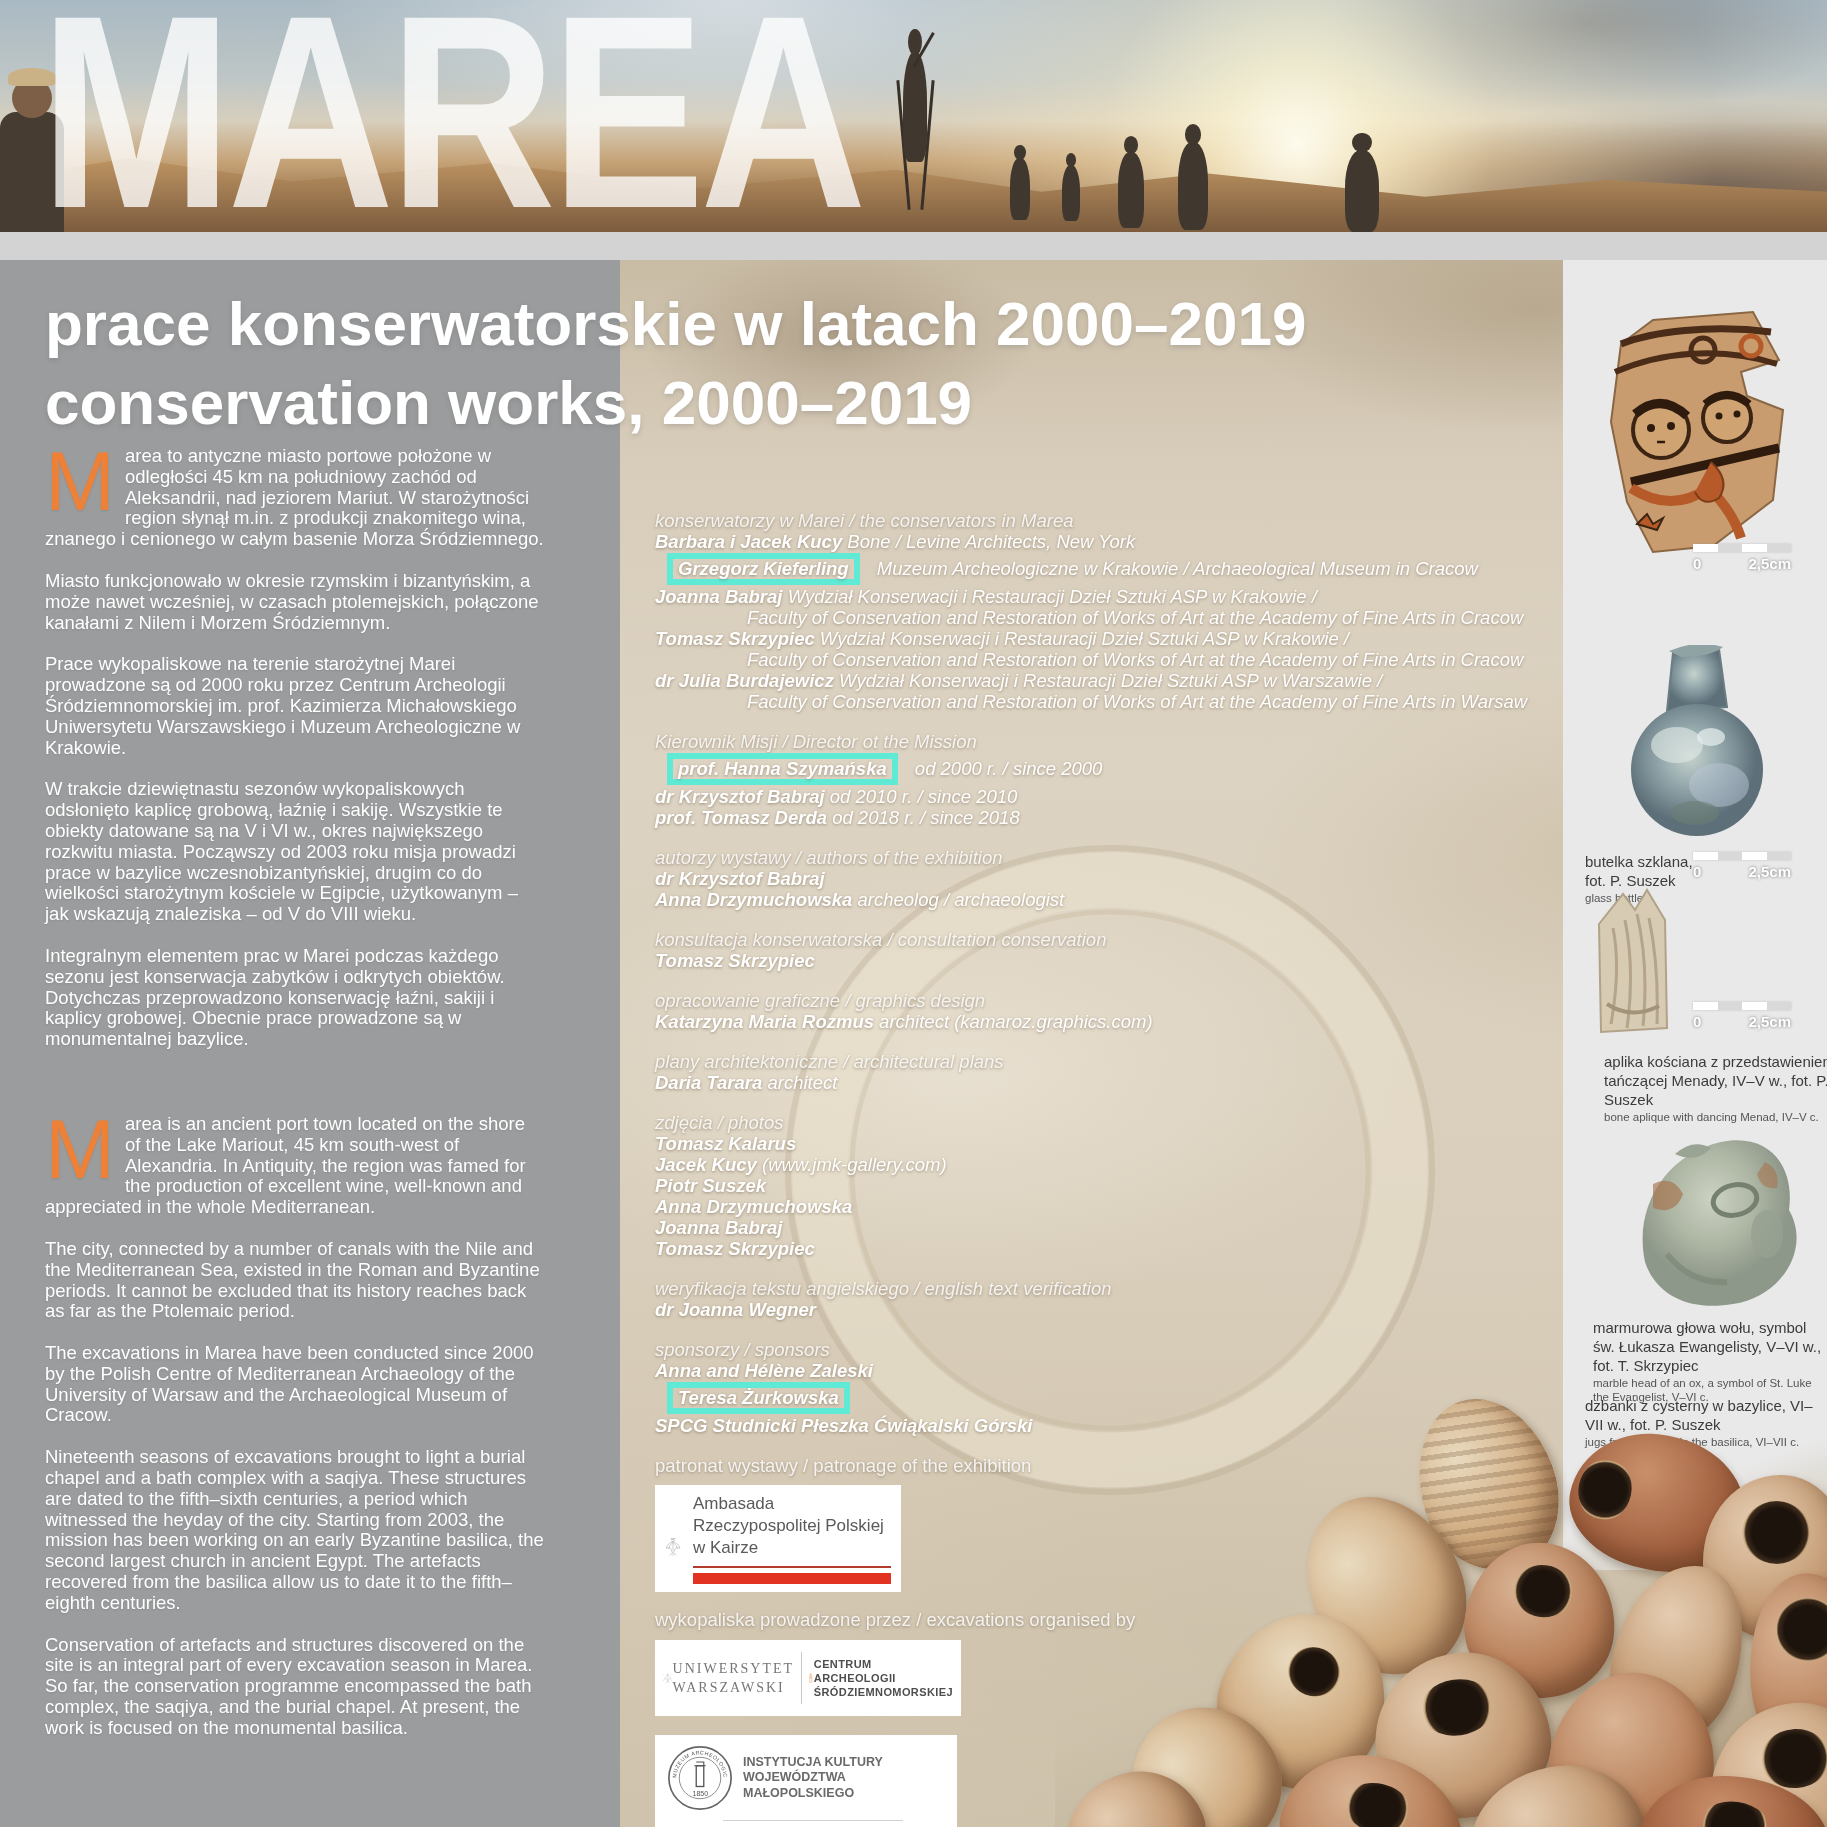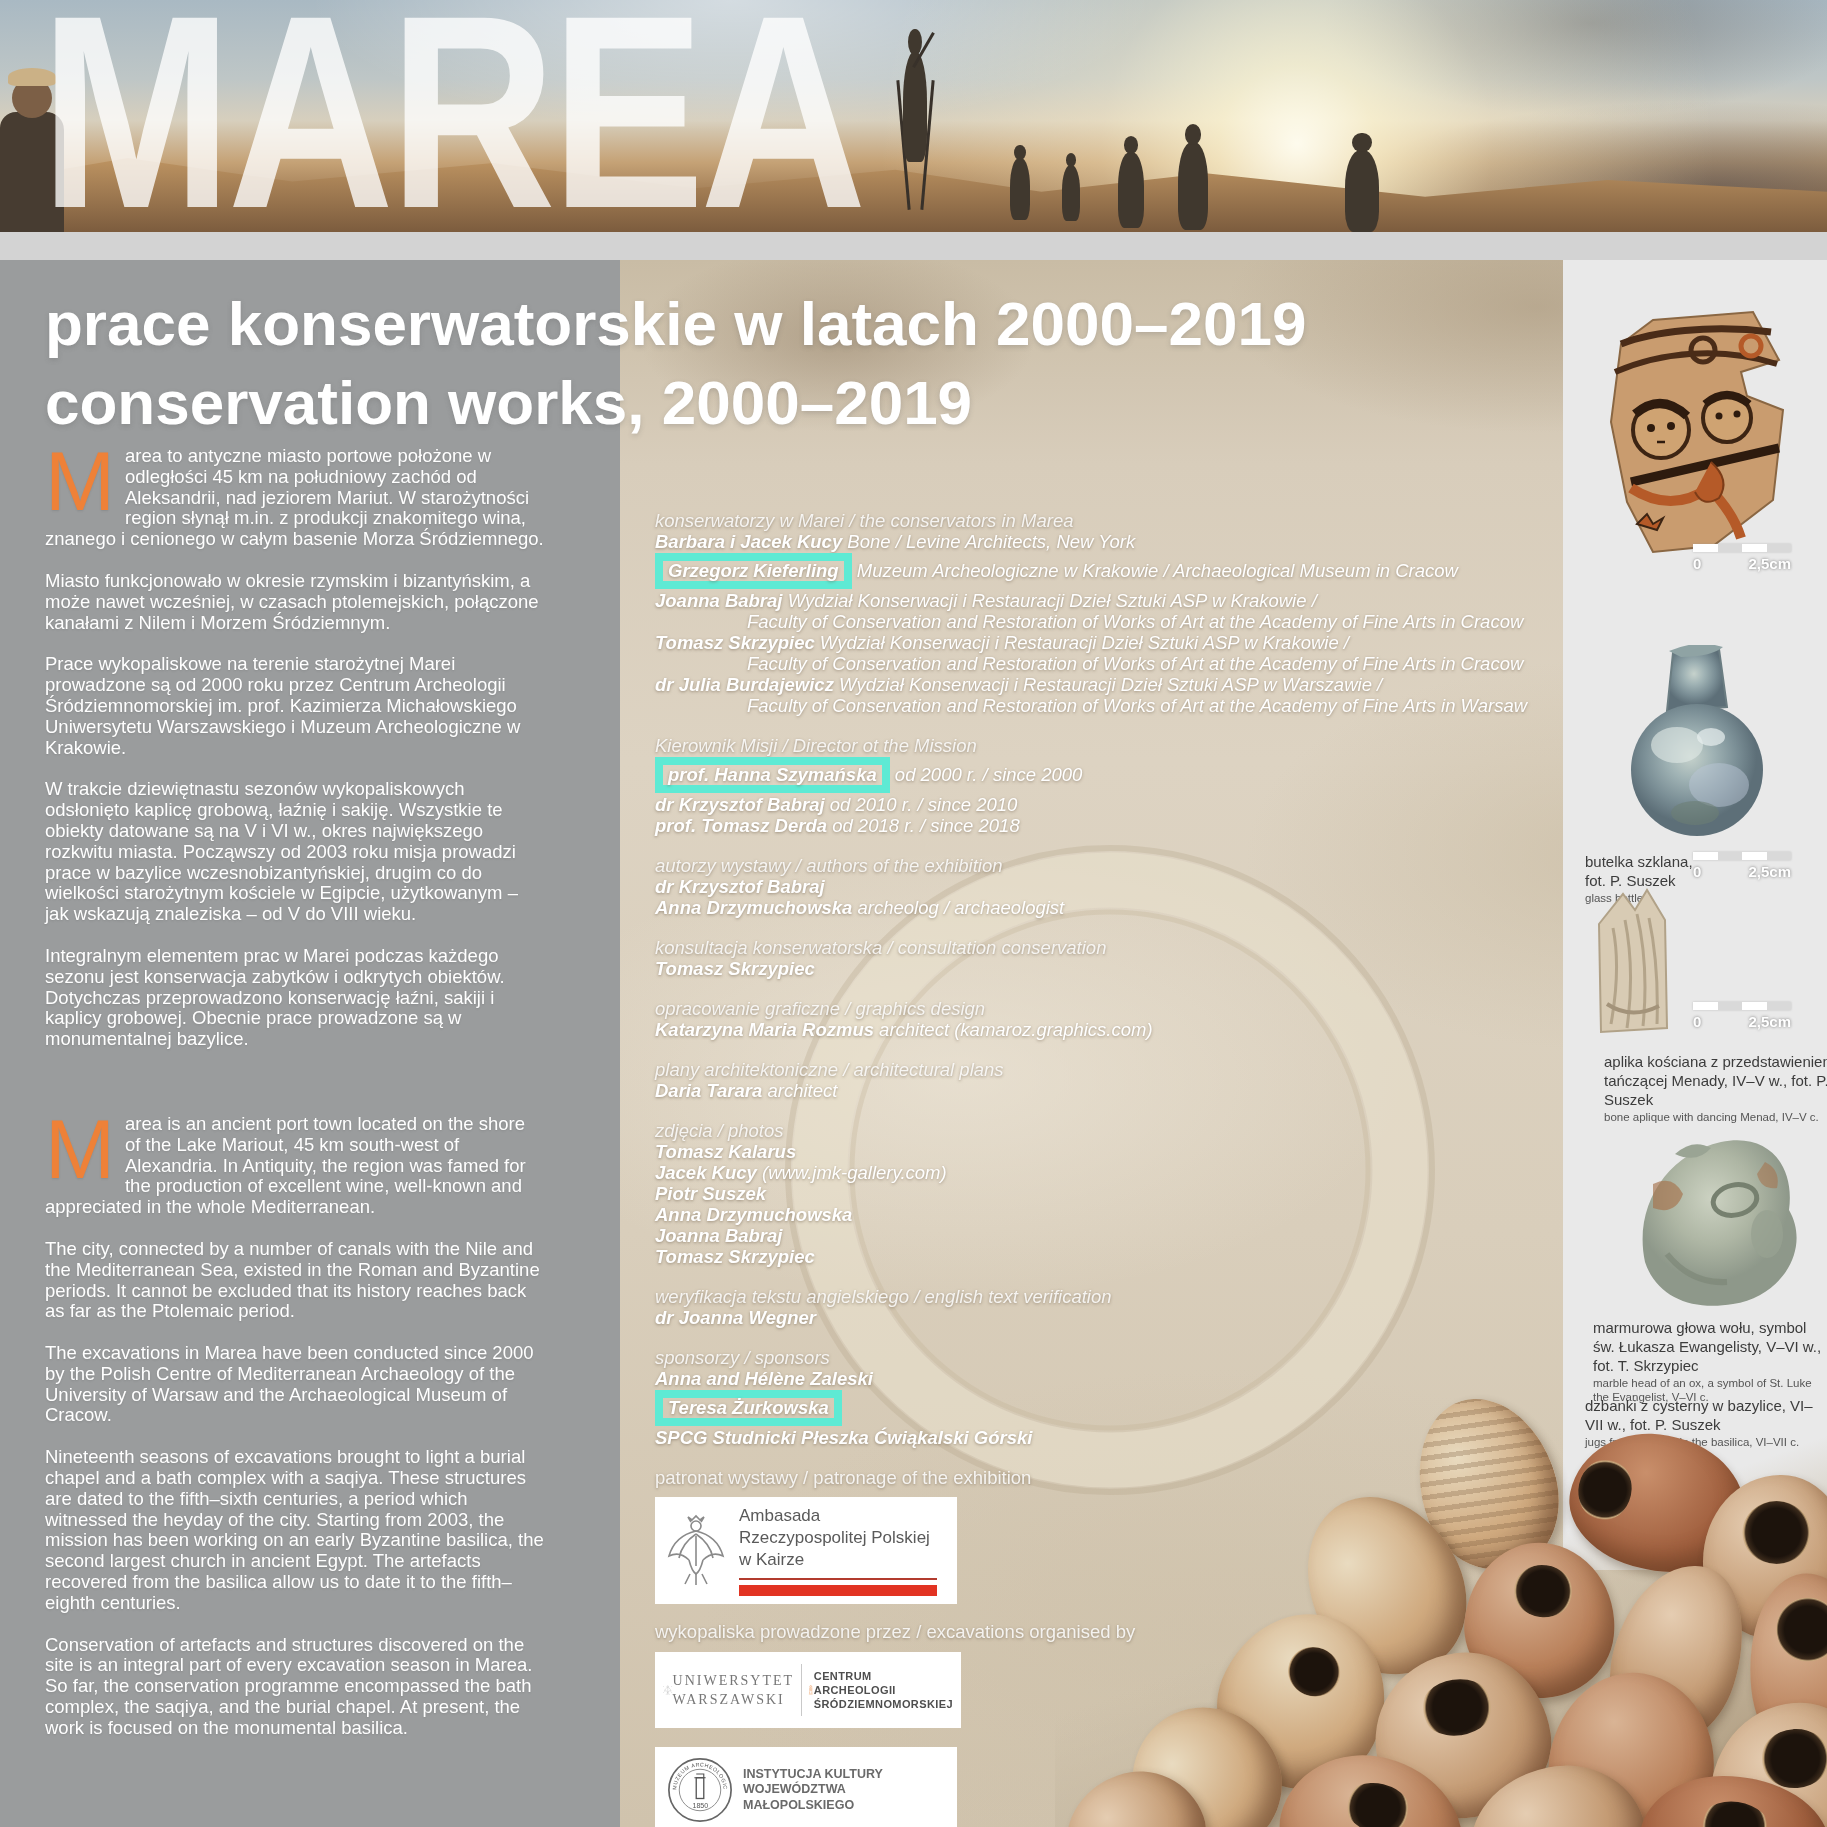--- a/index.html
+++ b/index.html
@@ -57,24 +57,24 @@
   .dropcap{float:left;font-size:84px;line-height:64px;color:#ee8138;margin:3px 10px 0 0;}
   .intro-en{margin-top:64px;}
 
   
   .credits-col{position:absolute;left:655px;top:510px;width:908px;z-index:6;color:#fff;
     font-size:18.5px;line-height:21px;text-shadow:0 1px 3px rgba(115,100,82,.6);}
   .csec{margin-bottom:19px;font-style:italic;}
   .ch{color:rgba(255,255,255,.85);}
   .cl .nm{font-weight:bold;}
   .cl.ind{padding-left:92px;}
-  .nm.boxed{border:8px solid #5eead4;display:inline-block;padding:0 5px;line-height:20px;margin:1px 0;}
-
-  
-  .embassy-box{width:302px;background:#fff;margin:9px 0 17px 0;display:flex;align-items:center;
+  .nm.boxed{border:6px solid #5eead4;display:inline-block;padding:0 5px;line-height:20px;margin:1px 12px;}
+
+  
+  .embassy-box{width:246px;background:#fff;margin:9px 0 17px 0;display:flex;align-items:flex-end;
     padding:8px 10px;box-sizing:border-box;text-shadow:none;}
   .em-col{margin-left:12px;display:flex;flex-direction:column;}
   .em-tx{font-size:17px;color:#5a5a5a;line-height:22px;}
   .redthin{width:198px;height:2px;background:#b23b2e;margin-top:7px;}
   .redbar{width:198px;height:11px;background:#e23322;margin-top:5px;}
 
   .uwbox{width:306px;background:#fff;display:flex;align-items:center;
     padding:9px 8px;box-sizing:border-box;margin:10px 0 19px 0;text-shadow:none;}
   .uw-name{font-family:"Liberation Serif","DejaVu Serif",serif;font-size:14px;letter-spacing:2px;
     color:#777;line-height:19px;}

